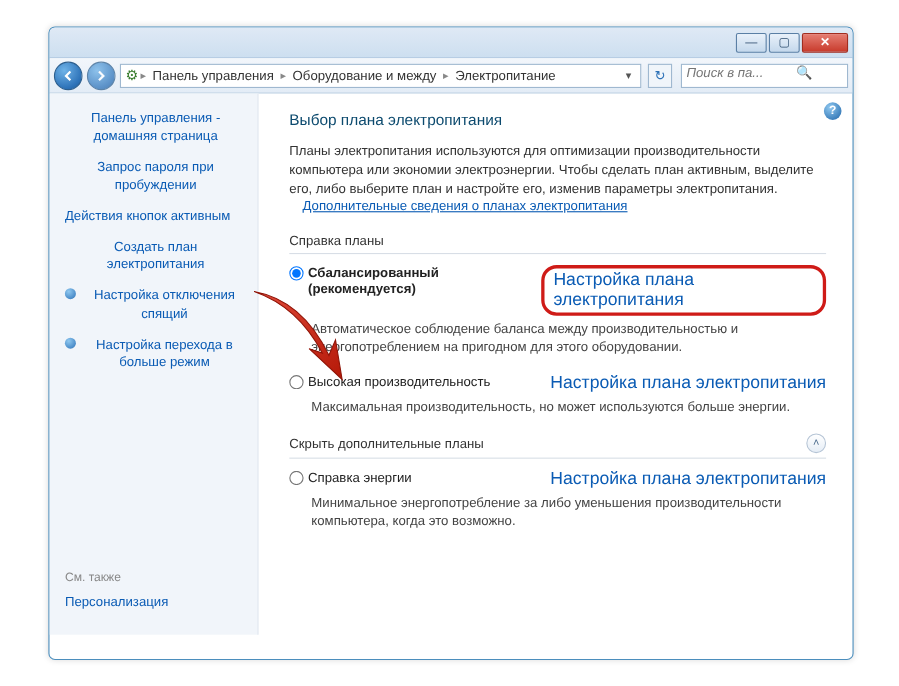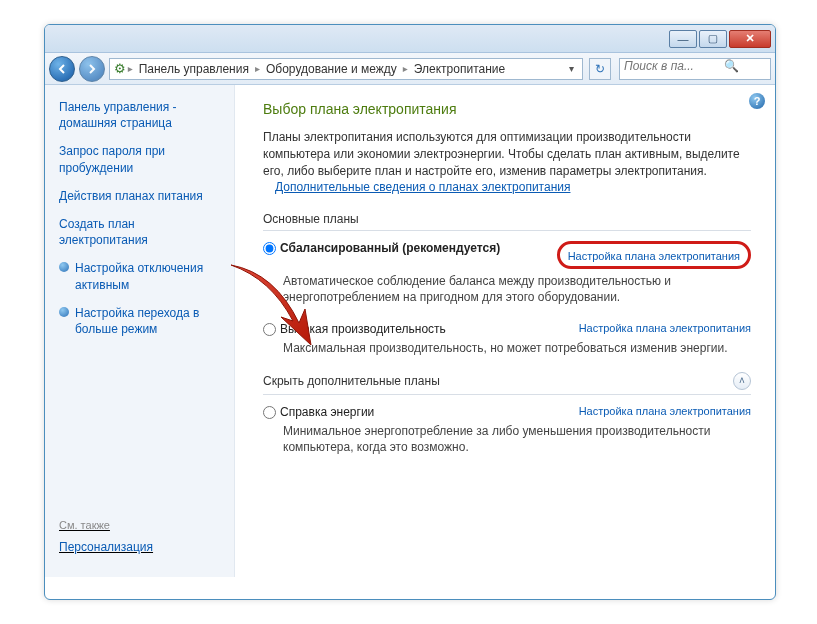--- a/index.html
+++ b/index.html
@@ -24,42 +24,42 @@
 .search-box input { border:none; outline:none; font-size:12px; font-style:italic; color:#888; width:100px; background:transparent; }
 .search-box .mag { color:#2d72b8; font-size:12px; }
 
 
 .menubar { height:22px; background:linear-gradient(#f7fafd,#ebf2f9); display:flex; align-items:center; padding:0 6px; gap:12px; font-size:12px; color:#222; border-bottom:1px solid #d0dce8; }
 .menubar span { cursor:default; }
 
 
 .content { display:flex; height: calc(100% - 28px - 32px - 22px); position:relative; }
 .sidebar { width:190px; background:#f1f5fa; border-right:1px solid #e1e8f0; padding:14px 10px 10px 14px; display:flex; flex-direction:column; }
-.sidebar a { font-size:12px; color:#0a5bb4; text-decoration:none; line-height:1.35; }
+.sidebar a { font-size:12px; color:#0a5bb4; text-decoration:none; line-height:1.35;text-align:center; }
 .sidebar a.plain { color:#0a5bb4; }
 .sidebar-item { margin-bottom:12px; display:flex; gap:6px; align-items:flex-start;}
 .sidebar .bullet { width:10px; height:10px; border-radius:50%; background:radial-gradient(circle at 35% 30%, #8fc8f0, #2d72b8); flex-shrink:0; margin-top:2px; }
-.sidebar-bottom { margin-top:auto; padding-top:40px;text-decoration:underline; }
+.sidebar-bottom { margin-top:auto; padding-top:40px; }
 .sidebar-bottom .hdr { font-size:11px; color:#888; margin-bottom:8px; }
 
 .main { flex:1; padding:16px 24px 10px 28px; overflow:auto; position:relative; }
 .help-icon { position:absolute; top:8px; right:10px; width:16px; height:16px; border-radius:50%; background:radial-gradient(circle at 35% 30%, #8fc8f0, #1e64a8); color:#fff; font-size:11px; font-weight:bold; display:flex; align-items:center; justify-content:center; }
-.main h1 { font-size:14px; color:#4d7c0f; font-weight:normal; margin-bottom:12px; }
+.main h1 { font-size:14px; color:#0c4a6e; font-weight:normal; margin-bottom:12px; }
 .main p.intro { font-size:12px; color:#333; line-height:1.4; margin-bottom:16px; }
 .main a.inline { color:#0a5bb4; text-decoration:underline;margin-left:12px;}
 
 .section-hdr { font-size:12px; color:#333; border-bottom:1px solid #d8dee6; padding-bottom:4px; margin-bottom:10px; display:flex; align-items:center; justify-content:space-between;}
 .expand-btn { width:18px;height:18px;border:1px solid #b5c4d5;border-radius:50%;background:linear-gradient(#fff,#e5edf6);display:flex;align-items:center;justify-content:center;font-size:10px;color:#4a6a8c;}
 
 .plan { margin-bottom:16px; }
 .plan-row { display:flex; align-items:flex-start; gap:4px; }
 .plan input[type=radio] { margin-top:1px; }
 .plan-name { font-size:12px; color:#222; }
 .plan-name.bold { font-weight:bold; }
-.plan-link { margin-left:auto; font-size:11px; color:#0a5bb4; text-decoration:none; }
+.plan-link { margin-left:auto; font-size:16px; color:#0a5bb4; text-decoration:none; }
 .plan-desc { font-size:12px; color:#444; margin:4px 0 0 20px; line-height:1.35; }
 
 .callout { display:inline-block; border:3px solid #cf1b17; border-radius:14px; padding:2px 8px; }
 .callout .plan-link { color:#0a5bb4; }
 
 
 .arrow-anno { position:absolute; left:176px; top:174px; pointer-events:none; z-index:20; }
 </style>
 </head>
 <body>
@@ -106,28 +106,28 @@
   <div class="content">
 
     <div class="sidebar">
       <div class="sidebar-item">
           <a class="plain">Панель управления - домашняя страница</a>
         </div>
       <div class="sidebar-item">
           <a>Запрос пароля при пробуждении</a>
         </div>
       <div class="sidebar-item">
-          <a>Действия планах питания</a>
+          <a>Действия кнопок активным</a>
         </div>
       <div class="sidebar-item">
           <a>Создать план электропитания</a>
         </div>
       <div class="sidebar-item">
           <span class="bullet"></span>
-          <a>Настройка отключения активным</a>
+          <a>Настройка отключения спящий</a>
         </div>
       <div class="sidebar-item">
           <span class="bullet"></span>
           <a>Настройка перехода в больше режим</a>
         </div>
 
       <div class="sidebar-bottom">
         <div class="hdr">См. также</div>
         <div class="sidebar-item">
             <a>Персонализация</a>
@@ -136,41 +136,41 @@
     </div>
 
     <div class="main">
       <div class="help-icon">?</div>
       <h1>Выбор плана электропитания</h1>
       <p class="intro">
         <span>Планы электропитания используются для оптимизации производительности компьютера или экономии электроэнергии. Чтобы сделать план активным, выделите его, либо выберите план и настройте его, изменив параметры электропитания. </span><a class="inline">Дополнительные сведения о планах электропитания</a>
       </p>
 
       <div class="section-hdr">
-        <span>Основные планы</span>
+        <span>Справка планы</span>
       </div>
 
       <div class="plan">
         <div class="plan-row">
           <input type="radio" name="pp" checked="" style="">
           <span class="plan-name bold">Сбалансированный (рекомендуется)</span>
           <span class="callout" style="margin-left:auto;">
             <a class="plan-link" style="margin-left:0;">Настройка плана электропитания</a>
           </span>
         </div>
         <div class="plan-desc">Автоматическое соблюдение баланса между производительностью и энергопотреблением на пригодном для этого оборудовании.</div>
       </div>
 
       <div class="plan">
         <div class="plan-row">
           <input type="radio" name="pp" style="">
           <span class="plan-name">Высокая производительность</span>
           <a class="plan-link">Настройка плана электропитания</a>
         </div>
-        <div class="plan-desc">Максимальная производительность, но может потребоваться изменив энергии.</div>
+        <div class="plan-desc">Максимальная производительность, но может используются больше энергии.</div>
       </div>
 
       <div class="section-hdr">
         <span>Скрыть дополнительные планы</span>
         <span class="expand-btn">˄</span>
       </div>
 
       <div class="plan">
         <div class="plan-row">
           <input type="radio" name="pp" style="">

